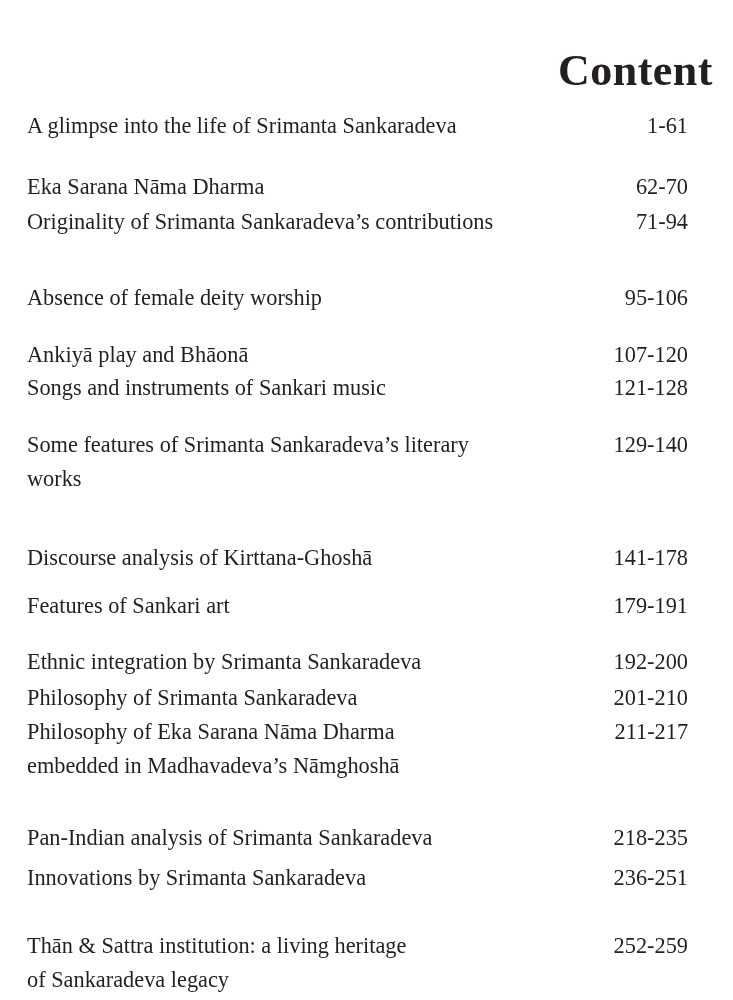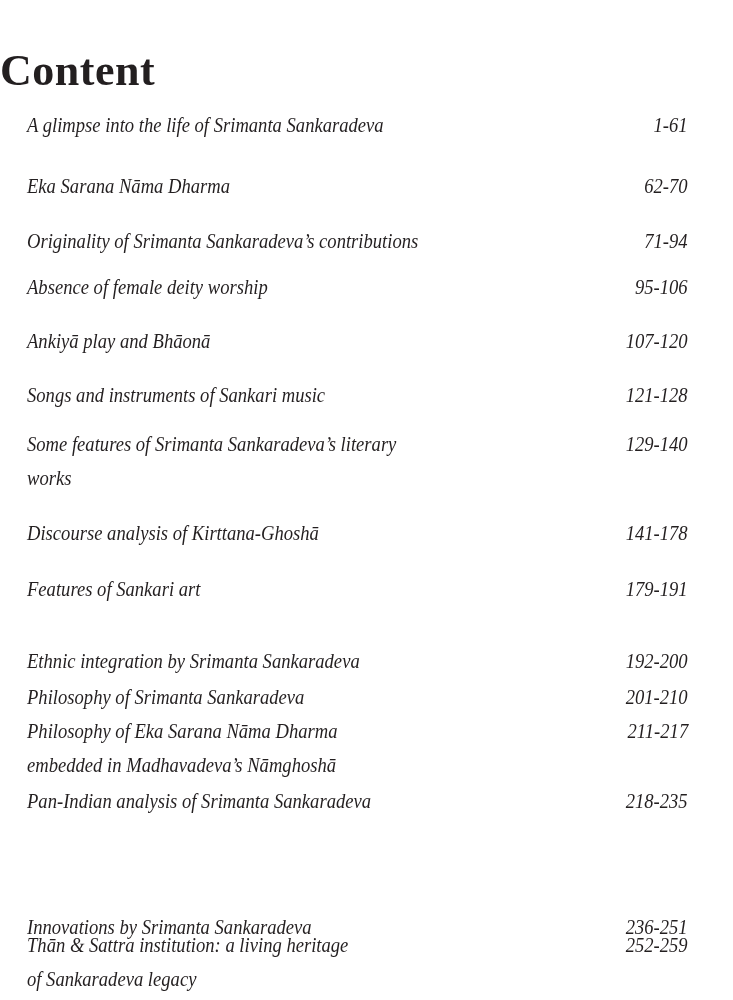--- a/index.html
+++ b/index.html
@@ -13,39 +13,38 @@
       overflow: hidden;
       position: relative;
       font-family: "Liberation Serif", "DejaVu Serif", serif;
       color: #231f20;
     }
     .title {
       position: absolute;
       top: 14px;
       left: 0;
       width: 713px;
-      text-align: left;
+      text-align: right;
       font-weight: bold;
       font-size: 44px;
       line-height: 56px;
       letter-spacing: 0.5px;
     }
     .toc {
       position: absolute;
       top: 108px;
       left: 27px;
       width: 660px;
     }
     .entry {
       position: absolute;
       left: 0;
       width: 660px;
-      font-size: 20px;
+      font-size: 24px;
       line-height: 34px;
-      font-style: italic;
     }
     .entry .label {
       display: block;
       width: 555px;
       transform: scaleX(0.93);
       transform-origin: left top;
       white-space: pre-line;
     }
     .entry .pages {
       position: absolute;
@@ -64,67 +63,67 @@
 
 <div class="toc">
   <div class="entry" style="top:0px">
     <span class="label">A glimpse into the life of Srimanta Sankaradeva</span>
     <span class="pages">1-61</span>
   </div>
   <div class="entry" style="top:61px">
     <span class="label">Eka Sarana Nāma Dharma</span>
     <span class="pages">62-70</span>
   </div>
-  <div class="entry" style="top:116px">
+  <div class="entry" style="top:96px">
     <span class="label">Originality of Srimanta Sankaradeva’s contributions</span>
     <span class="pages">71-94</span>
   </div>
-  <div class="entry" style="top:162px">
+  <div class="entry" style="top:172px">
     <span class="label">Absence of female deity worship</span>
     <span class="pages">95-106</span>
   </div>
-  <div class="entry" style="top:216px">
+  <div class="entry" style="top:229px">
     <span class="label">Ankiyā play and Bhāonā</span>
     <span class="pages">107-120</span>
   </div>
-  <div class="entry" style="top:270px">
+  <div class="entry" style="top:262px">
     <span class="label">Songs and instruments of Sankari music</span>
     <span class="pages">121-128</span>
   </div>
   <div class="entry" style="top:319px">
     <span class="label">Some features of Srimanta Sankaradeva’s literary
 works</span>
     <span class="pages">129-140</span>
   </div>
-  <div class="entry" style="top:408px">
+  <div class="entry" style="top:432px">
     <span class="label">Discourse analysis of Kirttana-Ghoshā</span>
     <span class="pages">141-178</span>
   </div>
-  <div class="entry" style="top:464px">
+  <div class="entry" style="top:480px">
     <span class="label">Features of Sankari art</span>
     <span class="pages">179-191</span>
   </div>
   <div class="entry" style="top:536px">
     <span class="label">Ethnic integration by Srimanta Sankaradeva</span>
     <span class="pages">192-200</span>
   </div>
   <div class="entry" style="top:572px">
     <span class="label">Philosophy of Srimanta Sankaradeva</span>
     <span class="pages">201-210</span>
   </div>
   <div class="entry" style="top:606px">
     <span class="label">Philosophy of Eka Sarana Nāma Dharma
 embedded in Madhavadeva’s Nāmghoshā</span>
     <span class="pages">211-217</span>
   </div>
-  <div class="entry" style="top:676px">
+  <div class="entry" style="top:712px">
     <span class="label">Pan-Indian analysis of Srimanta Sankaradeva</span>
     <span class="pages">218-235</span>
   </div>
-  <div class="entry" style="top:802px">
+  <div class="entry" style="top:752px">
     <span class="label">Innovations by Srimanta Sankaradeva</span>
     <span class="pages">236-251</span>
   </div>
   <div class="entry" style="top:820px">
     <span class="label">Thān &amp; Sattra institution: a living heritage
 of Sankaradeva legacy</span>
     <span class="pages">252-259</span>
   </div>
 </div>
 

